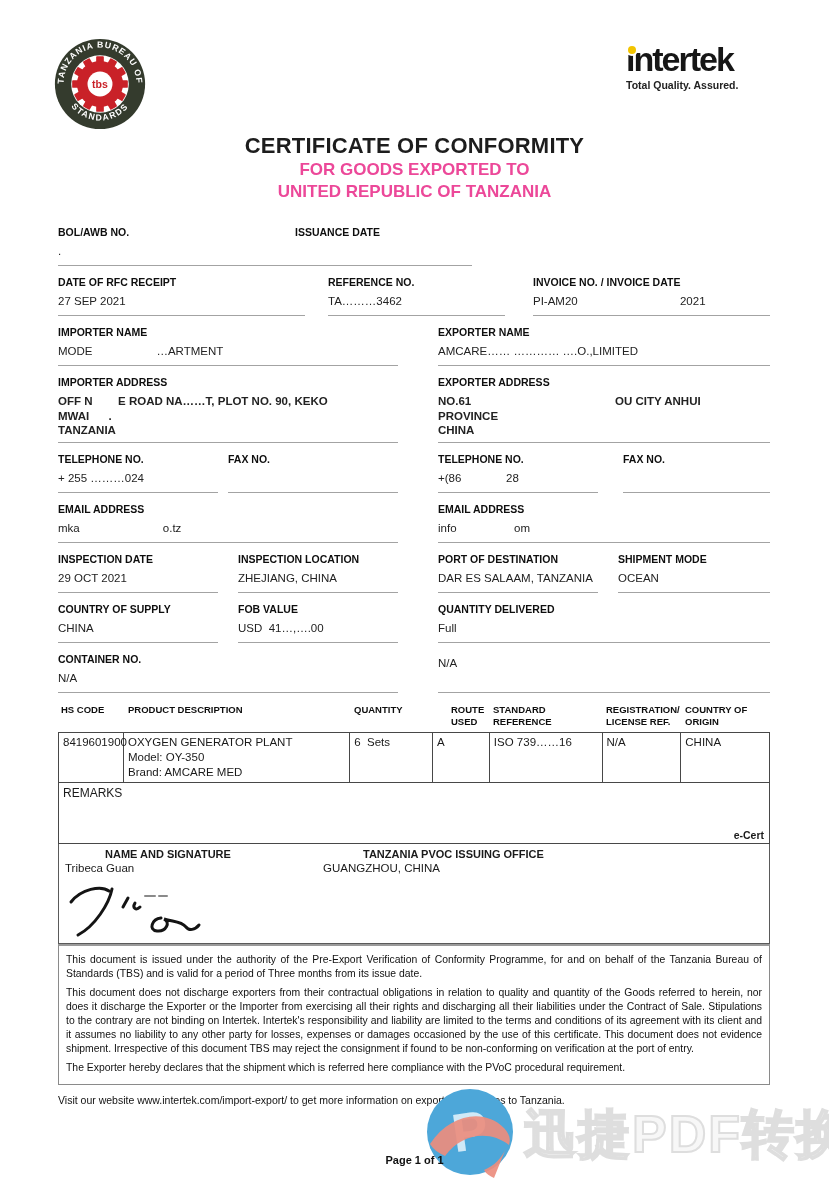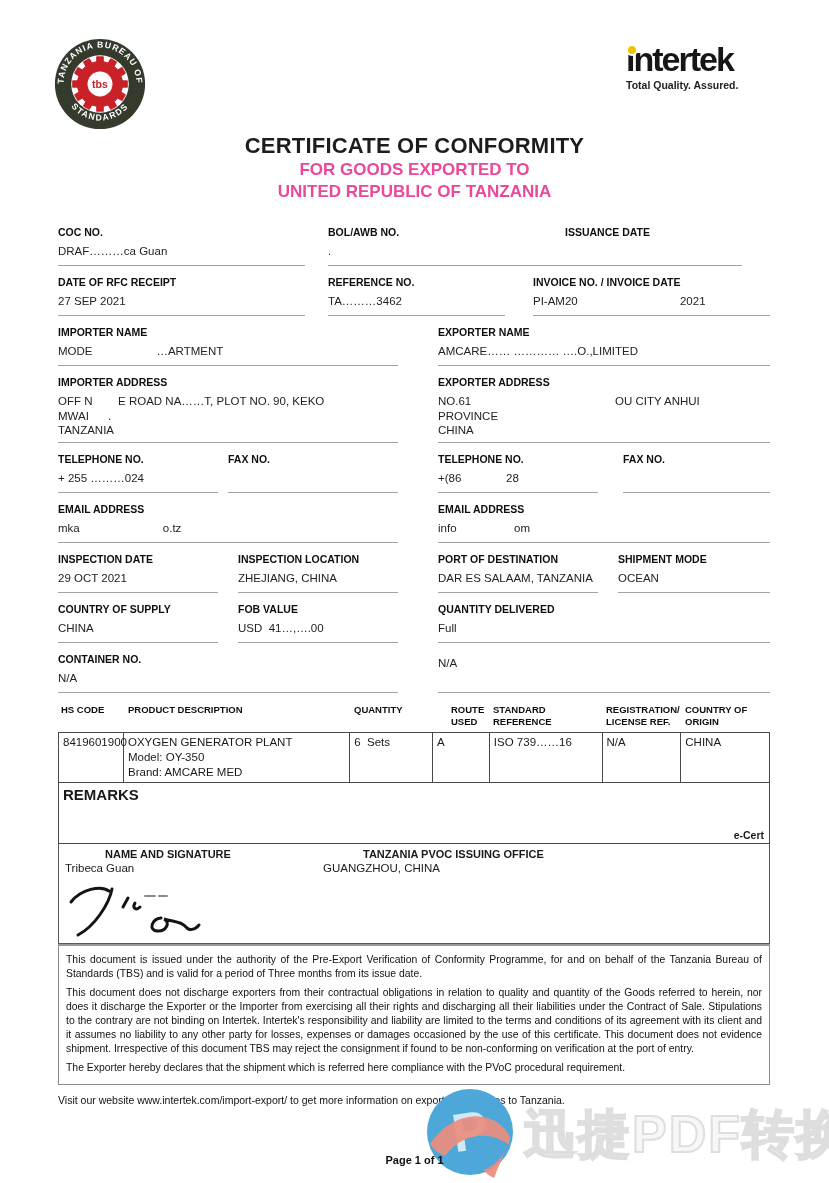--- a/index.html
+++ b/index.html
@@ -24,32 +24,32 @@
   .title { position:absolute; left:0; top:133px; width:829px; text-align:center; }
   .title .t1 { font-size:22px; font-weight:bold; color:#1d1d1d; letter-spacing:.2px; }
   .title .t2 { font-size:17px; font-weight:bold; color:#ec4899; line-height:1.3; }
 
   
   .fields { position:absolute; left:58px; top:226px; width:712px; }
   .frow { display:flex; margin-bottom:10px; }
   .field { display:flex; flex-direction:column; border-bottom:1.5px solid #a3a3a3; }
   .field .lbl { font-size:10.5px; font-weight:bold; color:#0e0e0e; height:15px; }
   .field .val { font-size:11.5px; color:#222; white-space:pre-wrap; min-height:19px; line-height:1.27; padding:3px 0 2px 0; }
-  .field.tall .val { min-height:46px; }
+  .field.tall .val { min-height:46px;font-weight:bold; }
 
   
   .thead { display:flex; font-size:9.5px; font-weight:bold; color:#0e0e0e; margin:2px 0 3px 0; }
   .thead .hc { box-sizing:border-box; padding:1px 3px 1px 3px; line-height:1.25; }
   .trow { display:flex; border:1.3px solid #484848; }
   .trow .tc { box-sizing:border-box; padding:2px 4px; font-size:11.5px; line-height:1.3;
               border-right:1.2px solid #484848; white-space:pre-wrap; }
   .trow .tc:last-child { border-right:none; }
 
   .remarks { position:relative; border:1.3px solid #484848; border-top:none; height:60px; }
-  .remarks .lbl { font-size:15px; font-weight:bold; padding:3px 4px; }
+  .remarks .lbl { font-size:12px; font-weight:normal; padding:3px 4px; }
   .remarks .ecert { position:absolute; right:5px; bottom:2px; font-size:10.5px; font-weight:bold; }
 
   .sig { position:relative; border:1.3px solid #5a5a5a; border-top:none; height:100px; padding:4px 6px; box-sizing:border-box; }
   .sig .lbl { font-size:11px; font-weight:bold;padding-left:40px; }
   .sig .val { font-size:11.5px; margin-top:2px; }
   .sig .office { position:absolute; left:264px; top:4px; }
   .sig svg { position:absolute; left:6px; top:38px; }
 
   .legal { border:1px solid #8a8a8a; border-top:2px solid #9a9a9a; margin-top:0; padding:2px 7px 4px 7px; }
   .legal p { font-size:10.4px; line-height:1.35; color:#111; margin:5px 0; text-align:justify; }
@@ -115,24 +115,20 @@
 
   <div class="title">
     <div class="t1">CERTIFICATE OF CONFORMITY</div>
     <div class="t2">FOR GOODS EXPORTED TO</div>
     <div class="t2">UNITED REPUBLIC OF TANZANIA</div>
   </div>
 
   <div class="fields">
 
     <div class="frow">
-      <div class="field" style="width:247px;margin-right:23px">
-        <div class="lbl">COC NO.</div>
-        <div class="val">DRAF………ca Guan</div>
-      </div>
       <div class="field" style="width:237px">
         <div class="lbl">BOL/AWB NO.</div>
         <div class="val">.</div>
       </div>
       <div class="field" style="width:177px;margin-right:28px">
         <div class="lbl">ISSUANCE DATE</div>
         <div class="val"></div>
       </div>
     </div>
 

